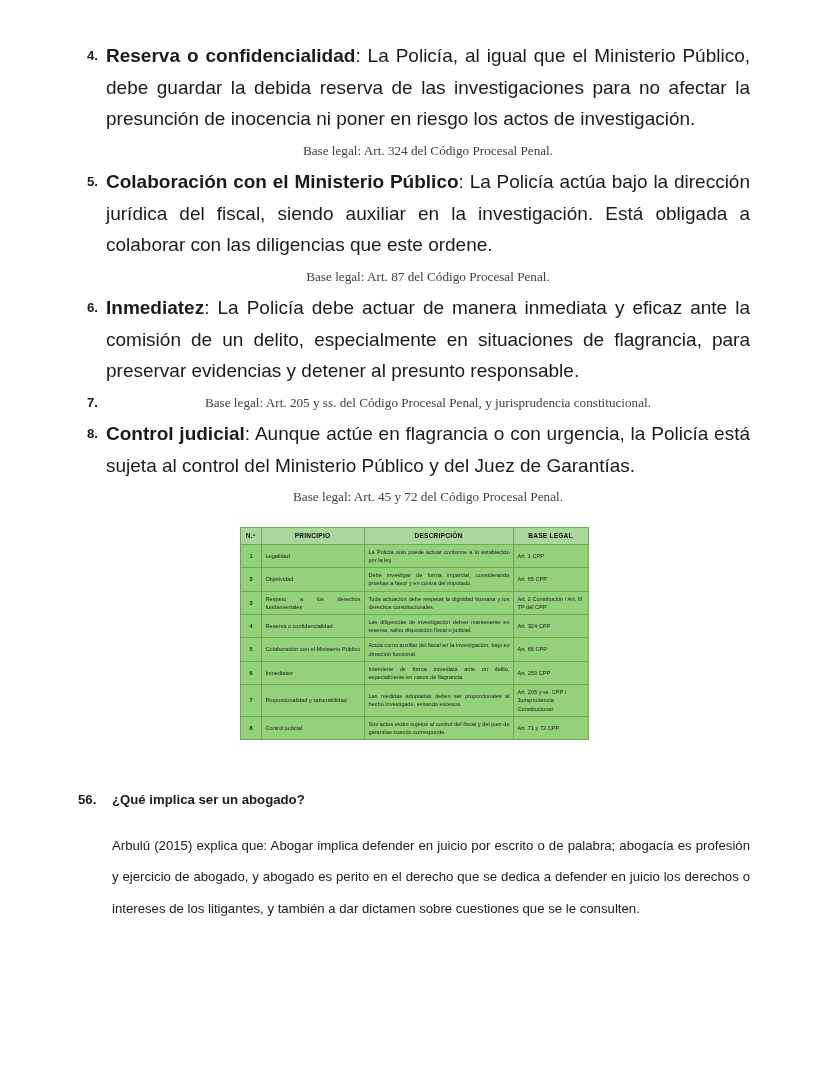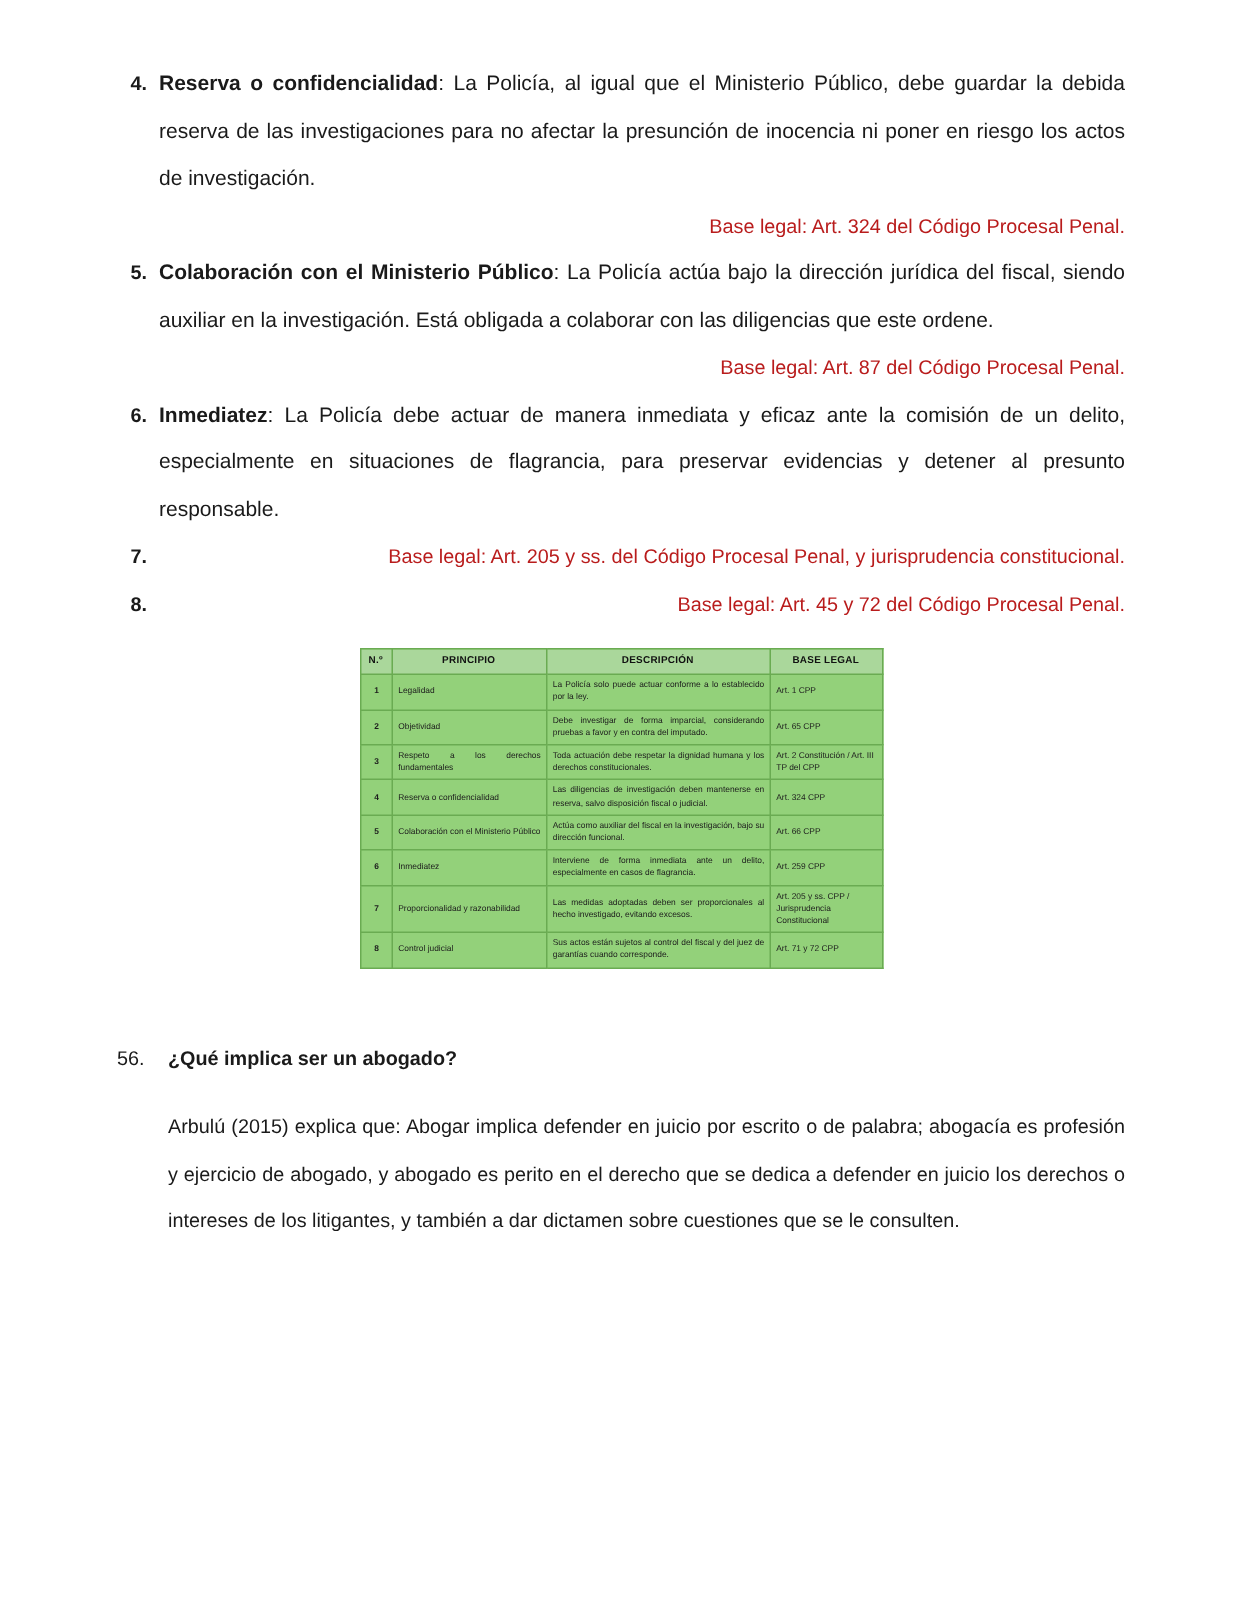--- a/index.html
+++ b/index.html
@@ -40,34 +40,35 @@
     left: 0;
     top: 0;
     width: 20px;
     text-align: right;
     font-size: 13.2px;
     font-weight: bold;
     line-height: 31.5px;
     color: #1a1a1a;
   }
   .principle-body {
-    font-size: 14px;
+    font-size: 19px;
     line-height: 31.5px;
     text-align: justify;
     text-justify: inter-word;
     color: #1a1a1a;
   }
   .principle-title {
     font-weight: bold;
   }
   .base-legal {
     font-size: 13.2px;
     line-height: 31.5px;
-    text-align: right;
-    color: #b91c1c;
+    text-align: center;
+    color: #404040;
+    font-family: Liberation Serif, serif;
   }
 
   
   .table-wrap {
     margin: 14px 0 0 0;
     display: flex;
     justify-content: center;
   }
   table.principles-table {
     border-collapse: collapse;
@@ -122,21 +123,21 @@
     position: relative;
     padding-left: 34px;
   }
   .question-number {
     position: absolute;
     left: 0;
     top: 0;
     width: 26px;
     text-align: left;
     font-size: 13.2px;
-    font-weight: normal;
+    font-weight: bold;
     line-height: 31.5px;
   }
   .question-title {
     font-size: 13.2px;
     font-weight: bold;
     line-height: 31.5px;
     margin-top: 41px;
   }
   .question-answer {
     font-size: 13.2px;
@@ -176,20 +177,23 @@
       </div>
     </li>
 
     <li class="principle-item">
       <span class="principle-number">7.</span>
       <div class="base-legal">Base legal: Art. 205 y ss. del Código Procesal Penal, y jurisprudencia constitucional.</div>
     </li>
 
     <li class="principle-item">
       <span class="principle-number">8.</span>
+      <div class="principle-body">
+        <span class="principle-title">Control judicial</span><span>: Aunque actúe en flagrancia o con urgencia, la Policía está sujeta al control del Ministerio Público y del Juez de Garantías.</span>
+      </div>
       <div class="base-legal">Base legal: Art. 45 y 72 del Código Procesal Penal.</div>
     </li>
 
   </ol>
 
   <div class="table-wrap">
     <table class="principles-table">
       <colgroup>
         <col class="c-num">
         <col class="c-principio">

